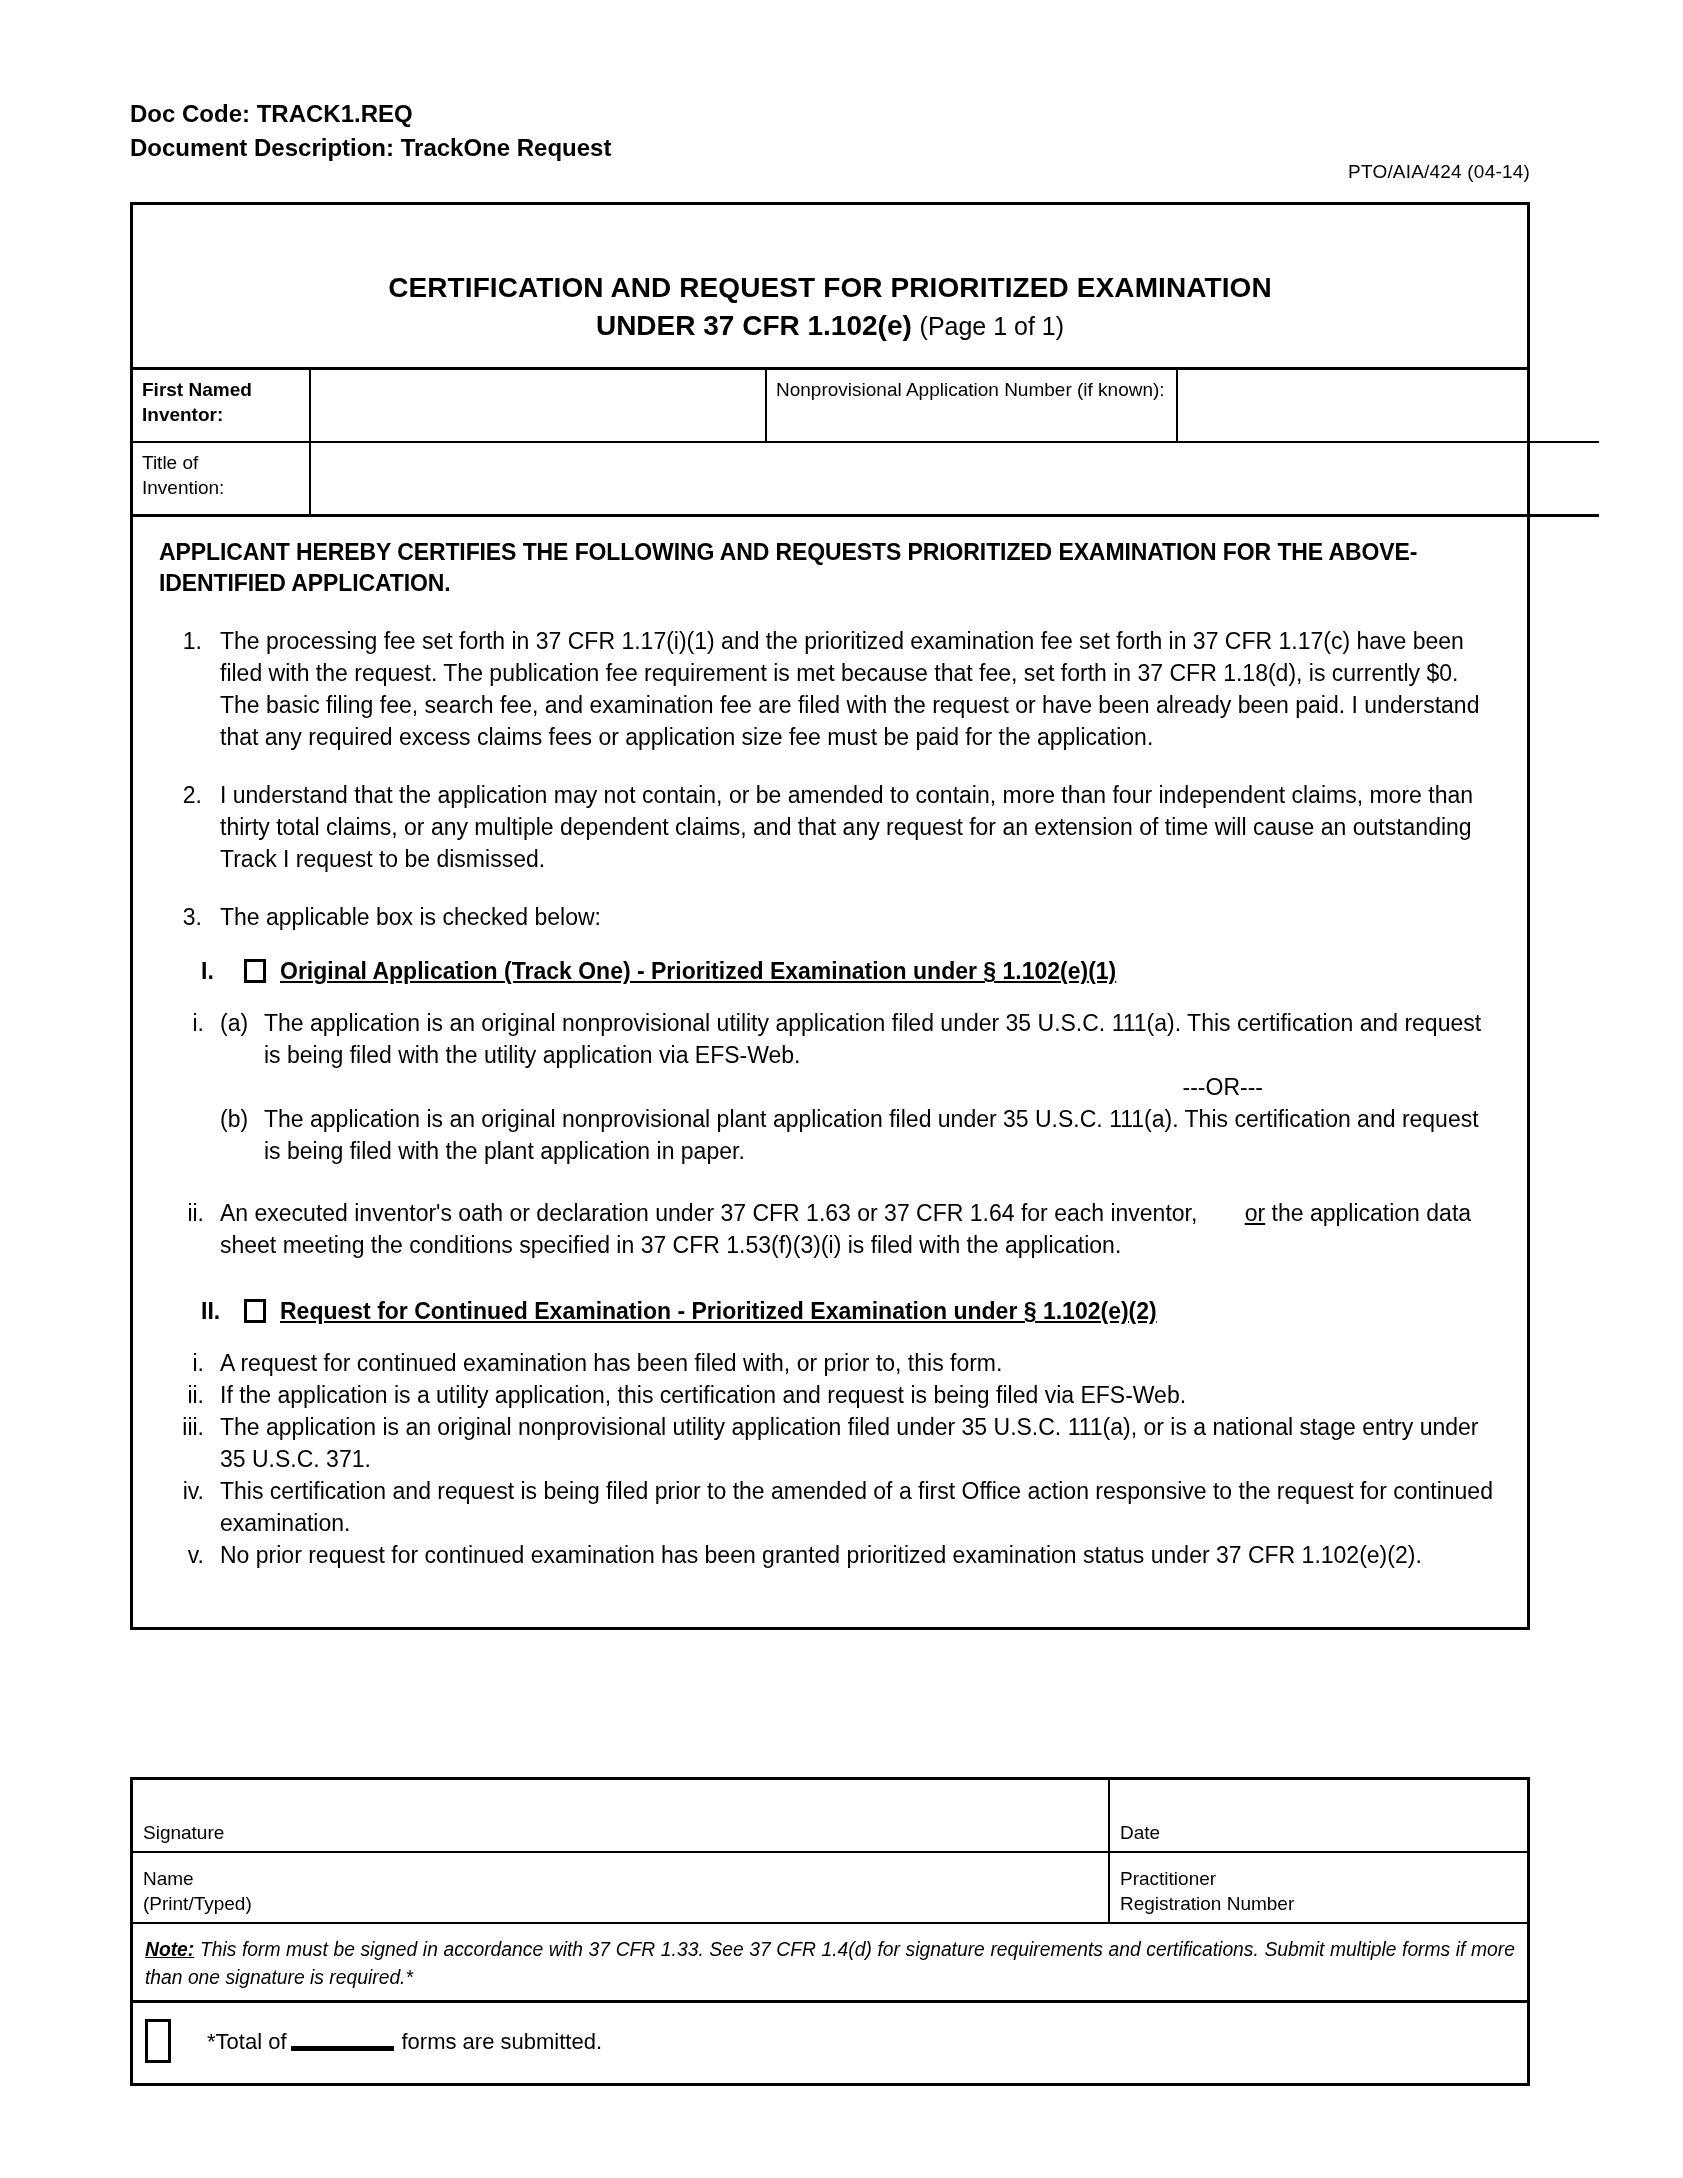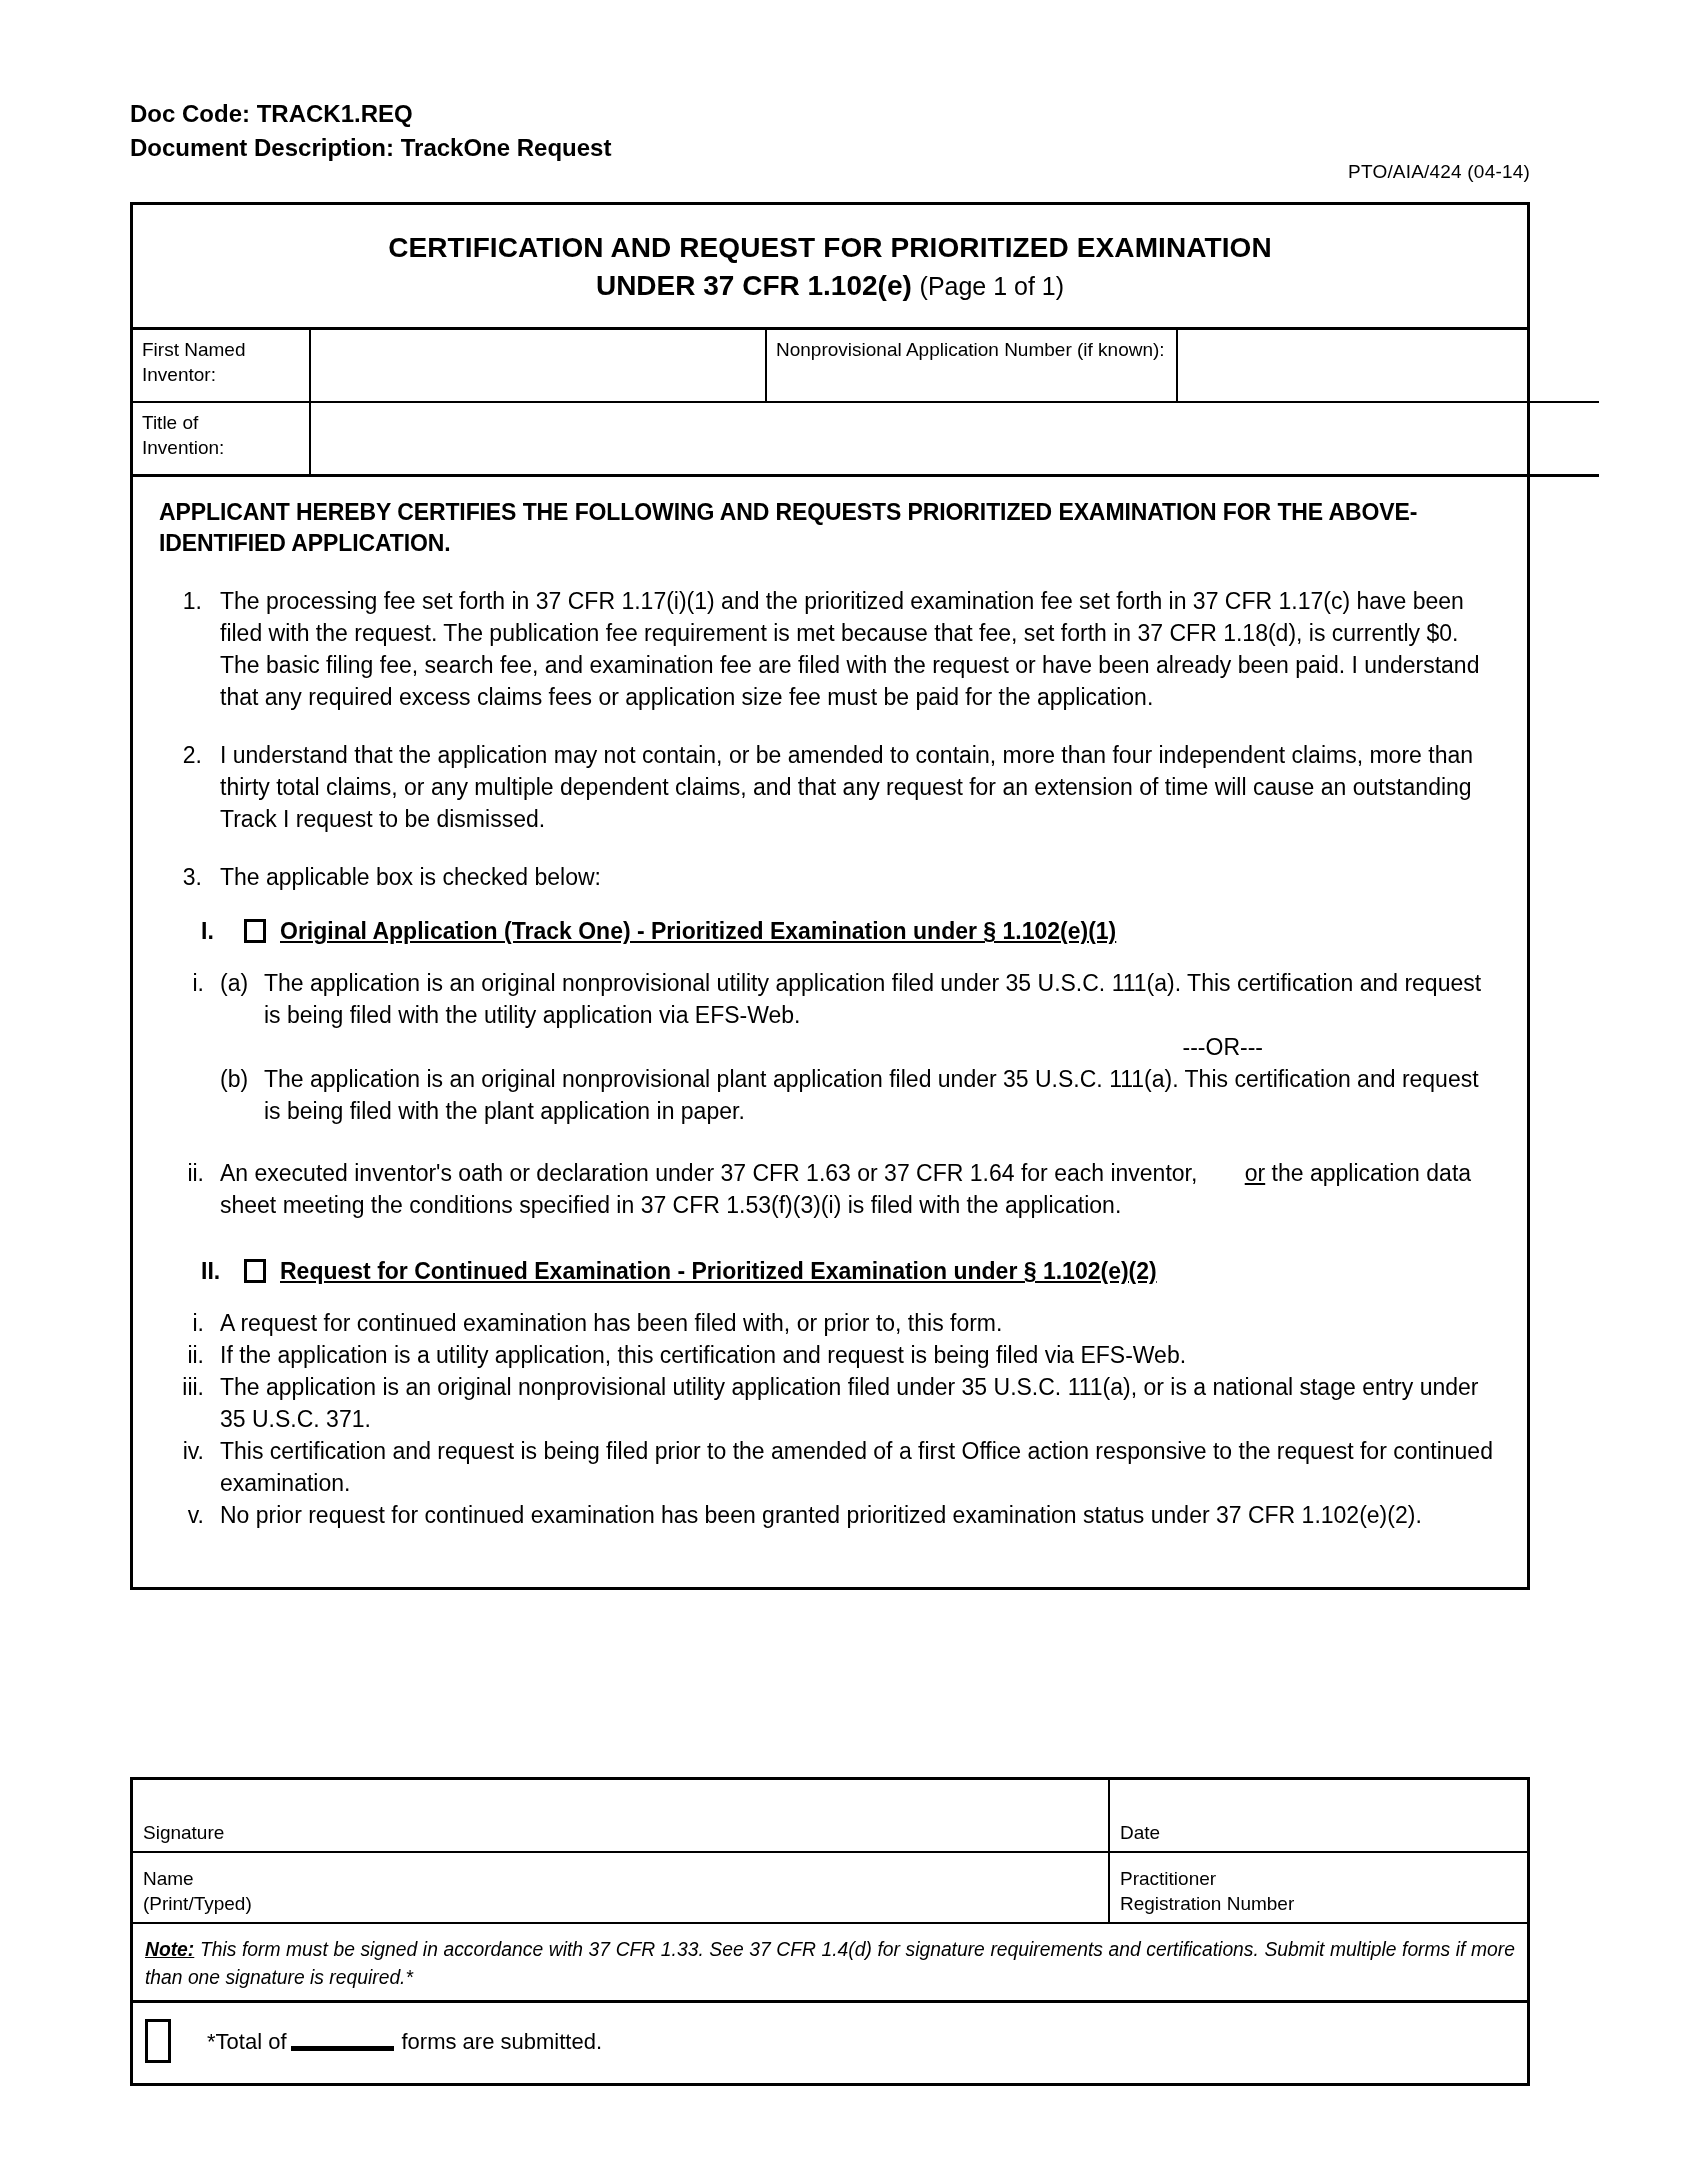--- a/index.html
+++ b/index.html
@@ -54,20 +54,21 @@
     top: 202px;
     width: 1400px;
     border: 3px solid #000;
     box-sizing: border-box;
   }
 
   .title-block {
     text-align: center;
     padding: 24px 10px 22px 10px;
     border-bottom: 3px solid #000;
+    margin-top: 40px;
   }
   .title-line1 {
     font-size: 28px;
     font-weight: bold;
     line-height: 38px;
     letter-spacing: 0.1px;
   }
   .title-line2 {
     font-size: 28px;
     font-weight: bold;
@@ -295,21 +296,21 @@
       <div class="title-line1">CERTIFICATION AND REQUEST FOR PRIORITIZED EXAMINATION</div>
       <div class="title-line2">
         <span>UNDER 37 CFR 1.102(e)</span>
         <span class="page-of">(Page 1 of 1)</span>
       </div>
     </div>
 
     <table class="ident">
       <tbody>
           <tr class="row1">
-        <td class="c1" style="white-space: pre-line;">First Named
+        <td class="c1" style="white-space: pre-line; font-weight: bold;">First Named
 Inventor:</td>
         <td class="c2"></td>
         <td class="c3">Nonprovisional Application Number (if known):</td>
         <td class="c4"></td>
       </tr>
       <tr class="row2">
         <td class="c1" style="white-space: pre-line;">Title of
 Invention:</td>
         <td colspan="3"></td>
       </tr>

